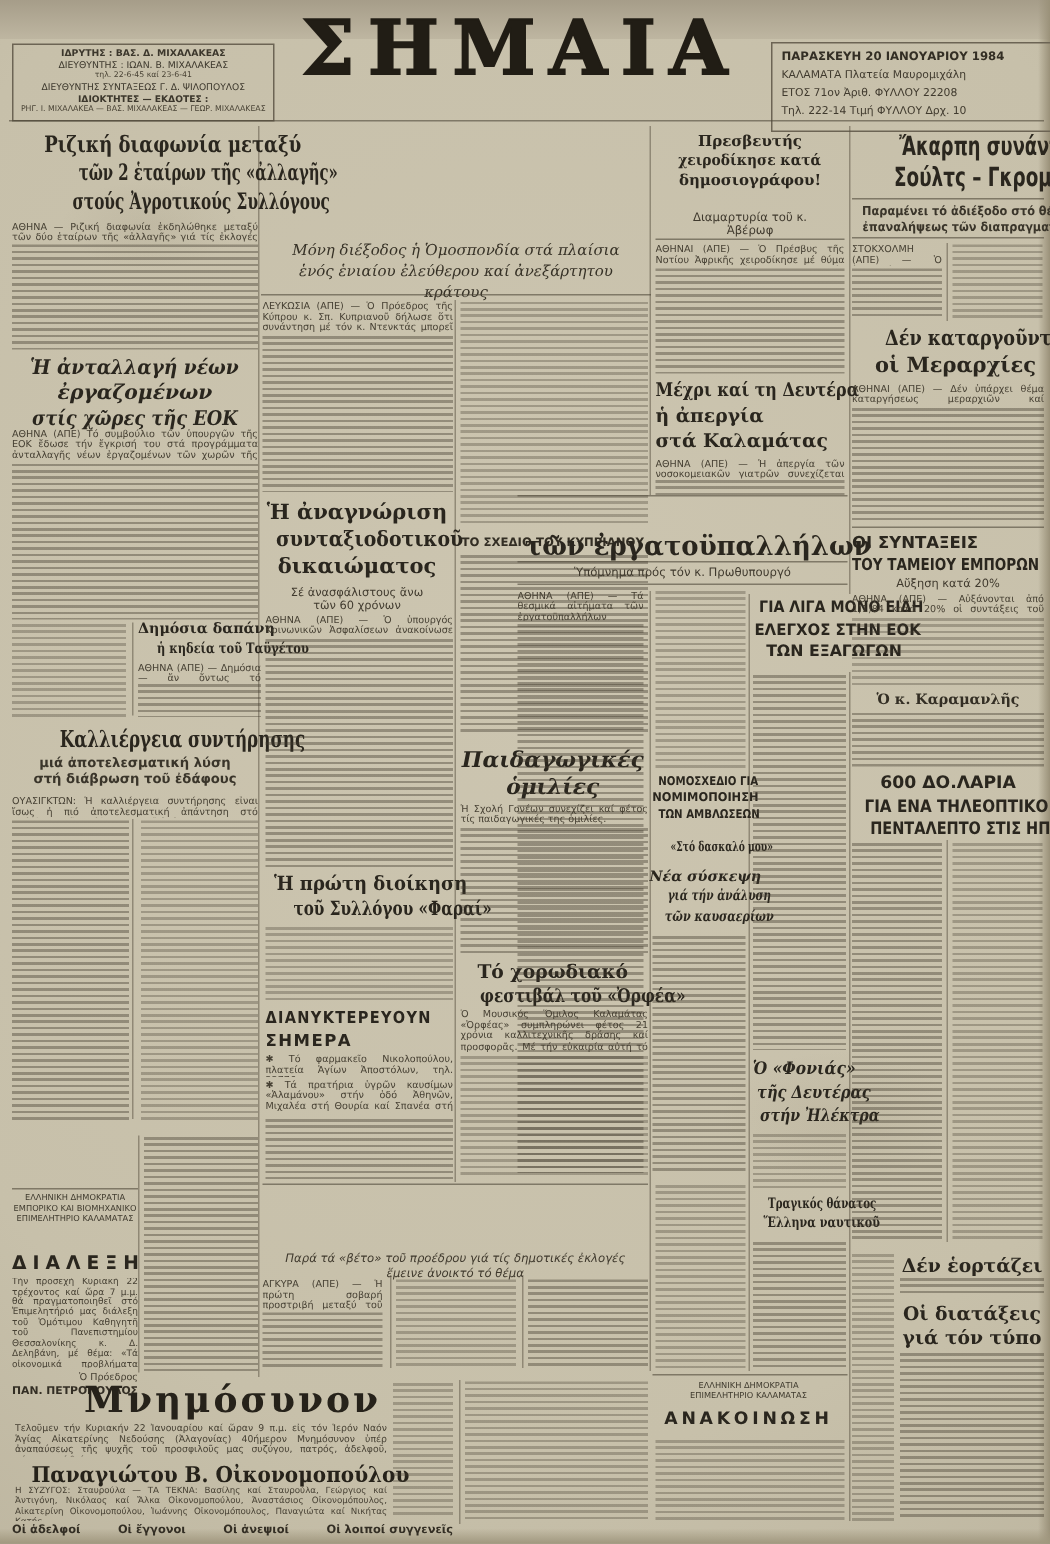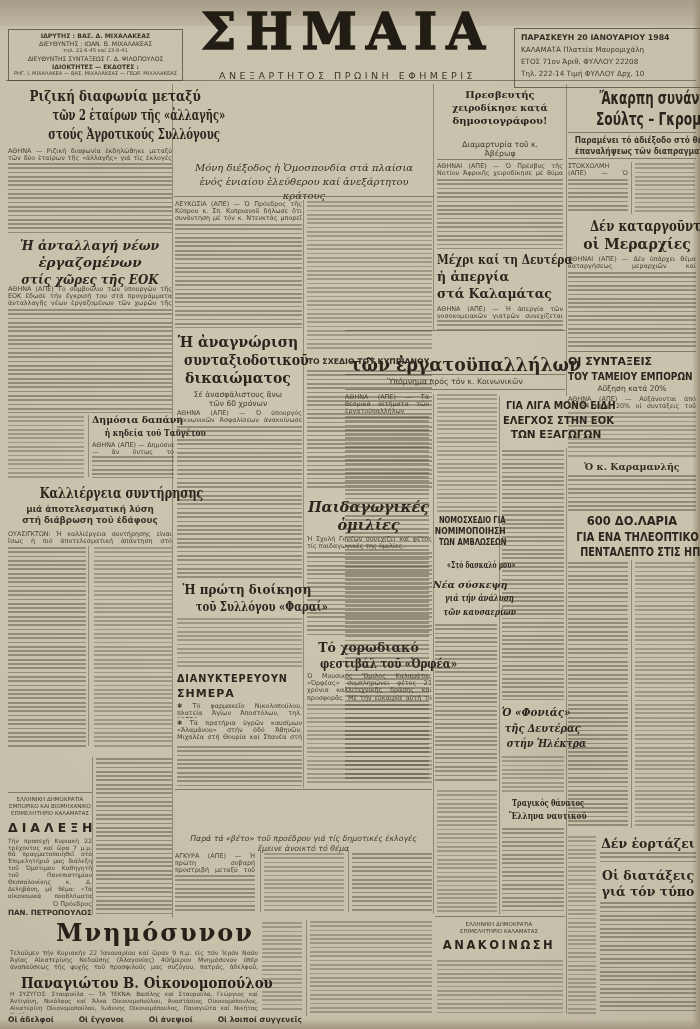--- a/index.html
+++ b/index.html
@@ -40,23 +40,20 @@
     <div class="ctr" style="font-size:6.2px;color:#3c372c;margin-top:1px;">ΔΙΕΥΘΥΝΤΗΣ : ΙΩΑΝ. Β. ΜΙΧΑΛΑΚΕΑΣ</div>
     <div class="ctr" style="font-size:5.2px;color:#4a4436;">τηλ. 22-6-45 καί 23-6-41</div>
     <div class="ctr" style="font-size:6.1px;color:#3c372c;margin-top:1.5px;">ΔΙΕΥΘΥΝΤΗΣ ΣΥΝΤΑΞΕΩΣ Γ. Δ. ΨΙΛΟΠΟΥΛΟΣ</div>
     <div class="ctr b" style="font-size:6.1px;color:#3c372c;margin-top:1.5px;">ΙΔΙΟΚΤΗΤΕΣ — ΕΚΔΟΤΕΣ :</div>
     <div class="ctr nw" style="font-size:5.2px;color:#4a4436;">ΡΗΓ. Ι. ΜΙΧΑΛΑΚΕΑ — ΒΑΣ. ΜΙΧΑΛΑΚΕΑΣ — ΓΕΩΡ. ΜΙΧΑΛΑΚΕΑΣ</div>
   </div>
 
   <div class="abs ctr" style="left:180px;top:2px;width:335px;height:58px;">
     <span class="ser b" style="font-size:50px;letter-spacing:9px;color:#211d15;-webkit-text-stroke:1.3px #211d15;">ΣΗΜΑΙΑ</span>
   </div>
-  <div class="abs ctr" style="left:180px;top:64px;width:335px;">
-    <span style="font-size:9.5px;letter-spacing:3.5px;color:#3c372c;">ΑΝΕΞΑΡΤΗΤΟΣ ΠΡΩΙΝΗ ΕΦΗΜΕΡΙΣ</span>
-  </div>
 
   <div class="abs box" style="left:514px;top:28px;width:181px;height:50px;padding:4px 6px;">
     <div class="b nw" style="font-size:7.8px;color:#332e24;">ΠΑΡΑΣΚΕΥΗ 20 ΙΑΝΟΥΑΡΙΟΥ 1984</div>
     <div class="nw" style="font-size:7.2px;color:#403a2e;margin-top:3px;">ΚΑΛΑΜΑΤΑ Πλατεία Μαυρομιχάλη</div>
     <div class="nw" style="font-size:7.2px;color:#403a2e;margin-top:3px;">ΕΤΟΣ 71ον Ἀριθ. ΦΥΛΛΟΥ 22208</div>
     <div class="nw" style="font-size:7.2px;color:#403a2e;margin-top:3px;">Τηλ. 222-14 Τιμή ΦΥΛΛΟΥ Δρχ. 10</div>
   </div>
 
   <div class="hr" style="left:6px;top:80px;width:690px;"></div>
 
@@ -109,21 +106,21 @@
   </div>
   <div class="abs tiny jst" style="left:8px;top:531px;width:164px;height:14px;overflow:hidden;">ΟΥΑΣΙΓΚΤΩΝ: Ἡ καλλιέργεια συντήρησης εἶναι ἴσως ἡ πιό ἀποτελεσματική ἀπάντηση στό πρόβλημα τῆς διάβρωσης τοῦ ἐδάφους.</div>
   <div class="abs gt" style="left:8px;top:547px;width:78px;height:200px;"></div>
   <div class="abs gt gtl" style="left:94px;top:547px;width:78px;height:200px;"></div>
 
   <div class="hr" style="left:8px;top:792px;width:84px;"></div>
   <div class="abs" style="left:8px;top:796px;width:84px;">
     <div class="ctr t55">ΕΛΛΗΝΙΚΗ ΔΗΜΟΚΡΑΤΙΑ</div>
     <div class="ctr t55">ΕΜΠΟΡΙΚΟ ΚΑΙ ΒΙΟΜΗΧΑΝΙΚΟ</div>
     <div class="ctr t55">ΕΠΙΜΕΛΗΤΗΡΙΟ ΚΑΛΑΜΑΤΑΣ</div>
-    <div class="ctr b hl" style="font-size:12.5px;letter-spacing:4px;margin-top:3px;">ΔΙΑΛΕΞΗ</div>
+    <div class="ctr b hl" style="font-size:12.5px;letter-spacing:4px;margin-top:17px;">ΔΙΑΛΕΞΗ</div>
     <div class="jst" style="font-size:6px;line-height:1.15;color:#474134;margin-top:3px;height:60px;overflow:hidden;">Τήν προσεχή Κυριακή 22 τρέχοντος καί ὥρα 7 μ.μ. θά πραγματοποιηθεῖ στό Ἐπιμελητήριό μας διάλεξη τοῦ Ὁμότιμου Καθηγητῆ τοῦ Πανεπιστημίου Θεσσαλονίκης κ. Δ. Δεληβάνη, μέ θέμα: «Τά οἰκονομικά προβλήματα τῆς Ἑλλάδος». Εἴσοδος ἐλευθέρα.</div>
     <div class="ctr" style="font-size:6.4px;color:#474134;margin-top:2px;text-align:right;">Ὁ Πρόεδρος</div>
     <div class="ctr b" style="font-size:7.2px;color:#332e24;">ΠΑΝ. ΠΕΤΡΟΠΟΥΛΟΣ</div>
   </div>
   <div class="abs gt" style="left:96px;top:758px;width:76px;height:156px;"></div>
 
   <div class="abs ser it ctr" style="left:183px;top:161px;width:242px;font-size:10px;line-height:1.4;color:#363126;">Μόνη διέξοδος ἡ Ὁμοσπονδία στά πλαίσια ἑνός ἑνιαίου ἐλεύθερου καί ἀνεξάρτητου κράτους</div>
   <div class="hr" style="left:174px;top:196px;width:260px;"></div>
 
   <div class="abs tiny jst" style="left:175px;top:201px;width:127px;height:21px;overflow:hidden;">ΛΕΥΚΩΣΙΑ (ΑΠΕ) — Ὁ Πρόεδρος τῆς Κύπρου κ. Σπ. Κυπριανοῦ δήλωσε ὅτι συνάντηση μέ τόν κ. Ντενκτάς μπορεῖ νά γίνει μόνον ἄν προηγηθεῖ ἀνάκληση τῆς ἀνακηρύξεως τοῦ ψευδοκράτους.</div>
@@ -219,21 +216,21 @@
   <div class="abs tiny jst" style="left:437px;top:306px;width:126px;height:13px;overflow:hidden;">ΑΘΗΝΑ (ΑΠΕ) — Ἡ ἀπεργία τῶν νοσοκομειακῶν γιατρῶν συνεχίζεται μέχρι καί τή Δευτέρα, μετά ἀπό ἀπόφαση τῆς Ἔκτακτης Γενικῆς Συνελεύσεως τῆς Ε.Ι.Ν.Α.Π.</div>
   <div class="abs gt" style="left:437px;top:320px;width:126px;height:10px;"></div>
 
   <div class="hr" style="left:345px;top:330px;width:220px;"></div>
   <div class="abs hl ser b ctr" style="left:345px;top:334px;width:220px;font-size:18px;line-height:1.15;">
     <br>
     <span class="sx nw" style="transform:scaleX(.96)">τῶν ἐργατοϋπαλλήλων</span>
   </div>
   <div class="hr" style="left:345px;top:374px;width:220px;"></div>
   <div class="abs ctr" style="left:345px;top:377px;width:220px;font-size:7.8px;color:#403a2e;">
-    <span class="nw">Ὑπόμνημα πρός τόν κ. Κοινωνικῶν</span>
+    <span class="nw">Ὑπόμνημα πρός τόν κ. Πρωθυπουργό</span>
   </div>
   <div class="hr" style="left:345px;top:389px;width:220px;"></div>
   <div class="abs tiny jst" style="left:345px;top:394px;width:84px;height:20px;overflow:hidden;">ΑΘΗΝΑ (ΑΠΕ) — Τά θεσμικά αἰτήματα τῶν ἐργατοϋπαλλήλων περιλαμβάνει ὑπόμνημα πού ἐπέδωσε ἡ ΓΣΕΕ στόν Πρωθυπουργό.</div>
   <div class="abs gt" style="left:345px;top:416px;width:84px;height:366px;"></div>
   <div class="abs gt gtl" style="left:437px;top:394px;width:60px;height:118px;"></div>
 
   <div class="abs hl b ctr" style="left:433px;top:516px;width:64px;font-size:8px;line-height:1.35;">
     <span class="sx nw" style="transform:scaleX(.85)">ΝΟΜΟΣΧΕΔΙΟ ΓΙΑ</span><br>
     <span class="sx nw" style="transform:scaleX(.95)">ΝΟΜΙΜΟΠΟΙΗΣΗ</span><br>
     <span class="sx nw" style="transform:scaleX(.85)">ΤΩΝ ΑΜΒΛΩΣΕΩΝ</span>

